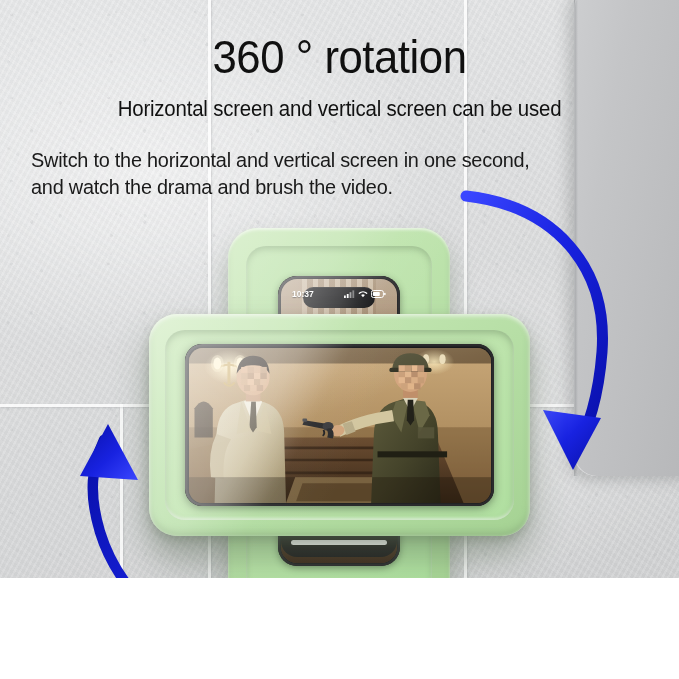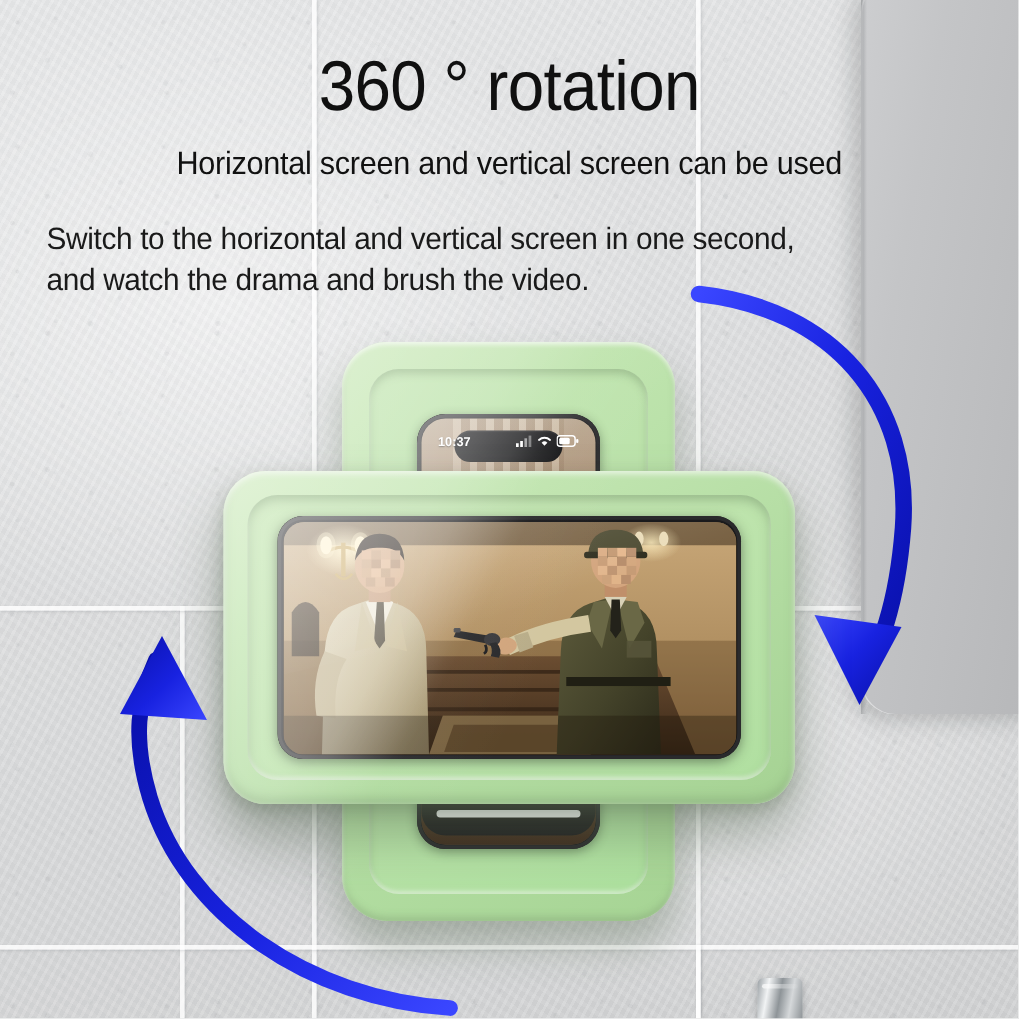--- a/index.html
+++ b/index.html
@@ -8,21 +8,21 @@
     margin: 0; padding: 0;
     background: #ffffff;
   }
   body {
     font-family: "Liberation Sans", "DejaVu Sans", sans-serif;
   }
 
   #stage {
     position: relative;
     width: 679px;
-    height: 679px;
+    height: 578px;
     overflow: hidden;
     background: #d8d9da;
   }
 
   
   .wall {
     position: absolute; inset: 0;
     background:
       radial-gradient(ellipse 60% 45% at 22% 30%, rgba(255,255,255,.55), rgba(255,255,255,0) 70%),
       radial-gradient(ellipse 50% 40% at 72% 72%, rgba(255,255,255,.35), rgba(255,255,255,0) 70%),

